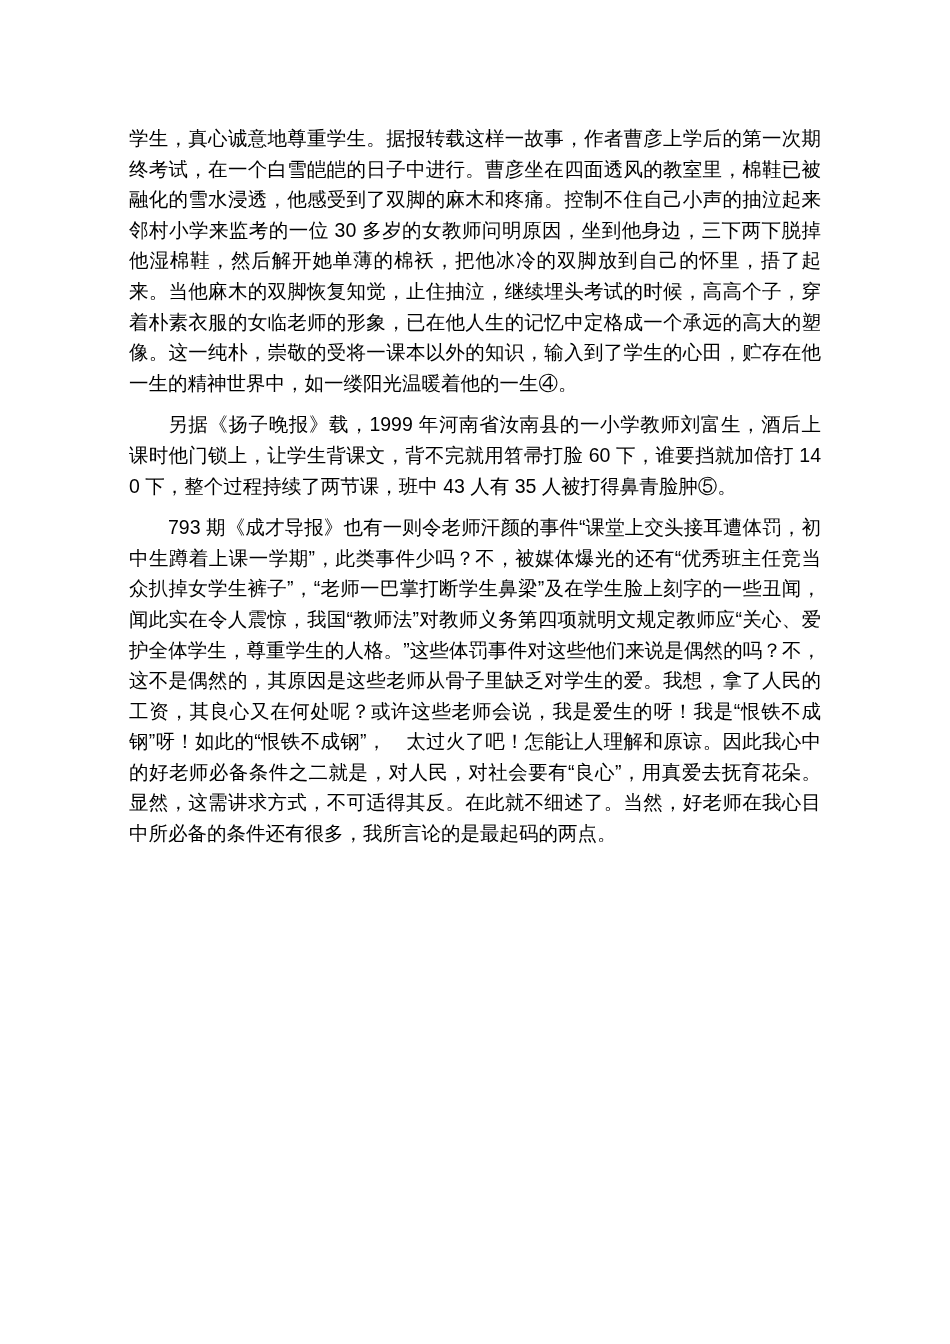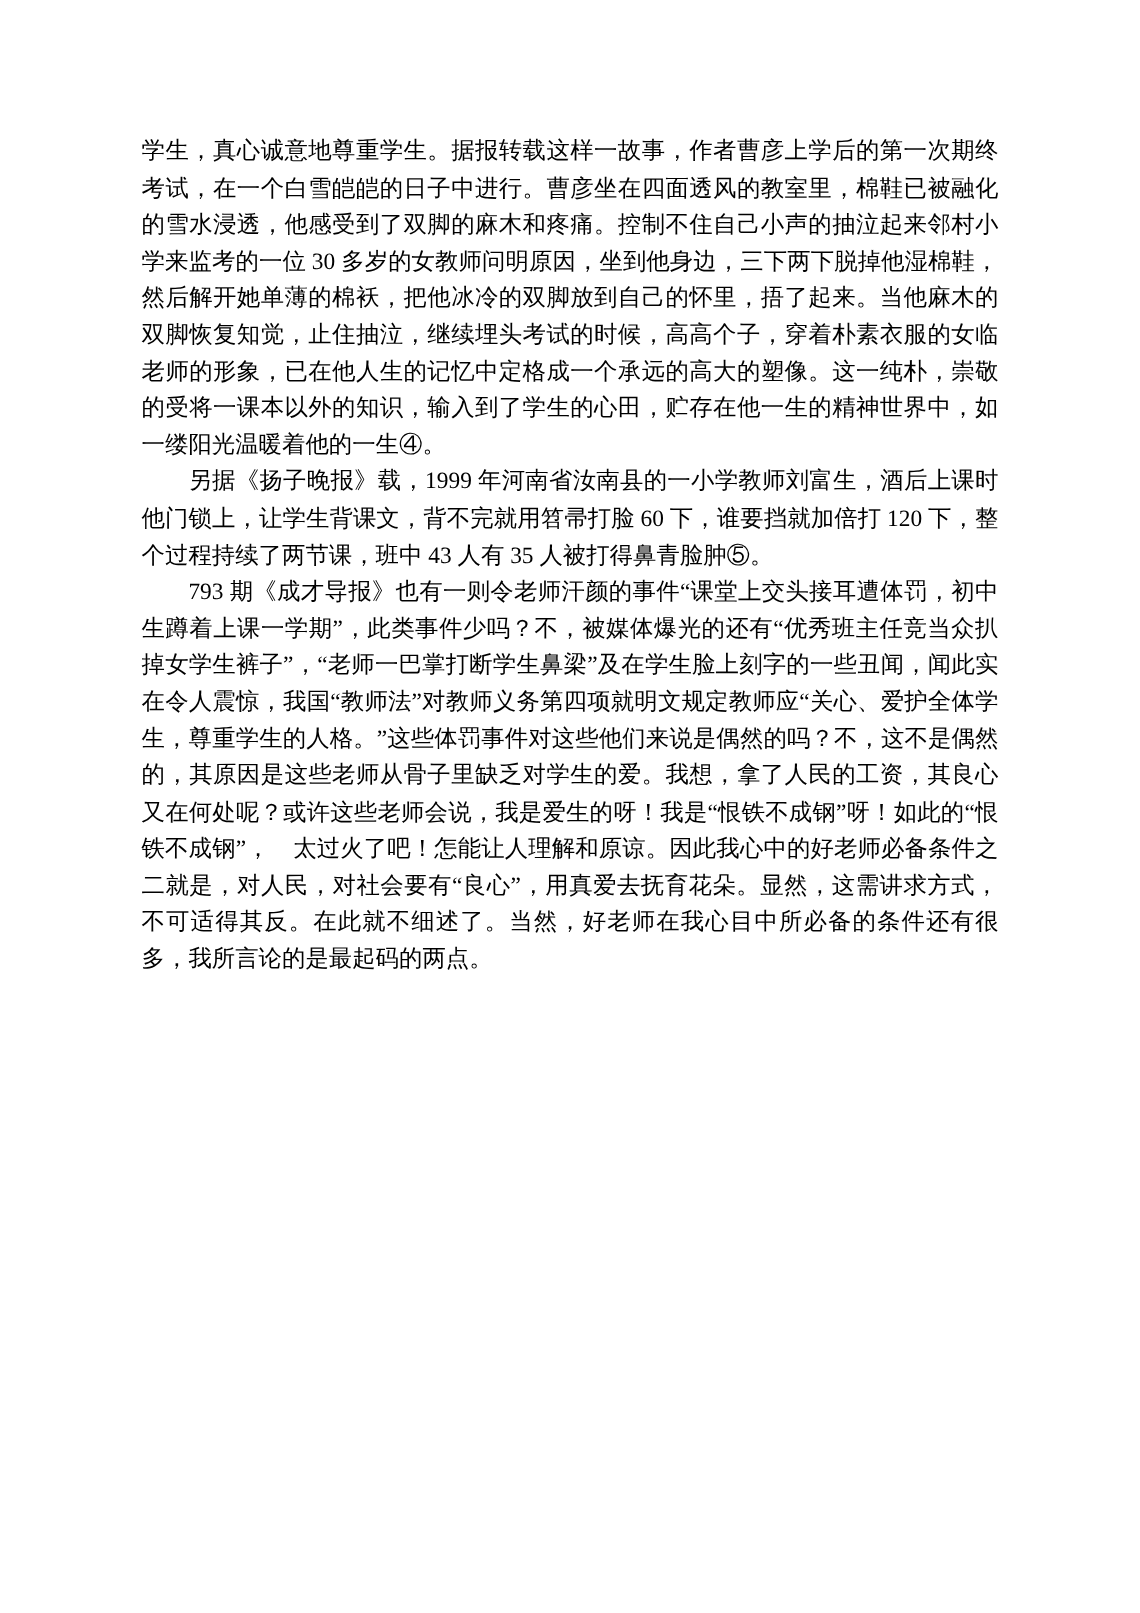--- a/index.html
+++ b/index.html
@@ -20,35 +20,35 @@
     background: #ffffff;
     box-sizing: border-box;
   }
   .content {
     position: absolute;
     left: 118px;
     top: 112px;
     width: 714px;
   }
   p.para {
-    margin: 0;
+    margin: 11px;
     font-size: 19.5px;
     line-height: 30.6px;
     text-align: justify;
     text-justify: inter-ideograph;
     letter-spacing: 0px;
     word-break: break-all;
-    font-family: Liberation Serif, serif;
+    font-family: Liberation Sans, sans-serif;
   }
   p.indent {
     text-indent: 2em;
   }
 </style>
 </head>
 <body>
 
 <div class="page">
   <div class="content">
     <p class="para">学生，真心诚意地尊重学生。据报转载这样一故事，作者曹彦上学后的第一次期终考试，在一个白雪皑皑的日子中进行。曹彦坐在四面透风的教室里，棉鞋已被融化的雪水浸透，他感受到了双脚的麻木和疼痛。控制不住自己小声的抽泣起来邻村小学来监考的一位 30 多岁的女教师问明原因，坐到他身边，三下两下脱掉他湿棉鞋，然后解开她单薄的棉袄，把他冰冷的双脚放到自己的怀里，捂了起来。当他麻木的双脚恢复知觉，止住抽泣，继续埋头考试的时候，高高个子，穿着朴素衣服的女临老师的形象，已在他人生的记忆中定格成一个承远的高大的塑像。这一纯朴，崇敬的受将一课本以外的知识，输入到了学生的心田，贮存在他一生的精神世界中，如一缕阳光温暖着他的一生④。</p>
-    <p class="para indent">另据《扬子晚报》载，1999 年河南省汝南县的一小学教师刘富生，酒后上课时他门锁上，让学生背课文，背不完就用笤帚打脸 60 下，谁要挡就加倍打 120 下，整个过程持续了两节课，班中 43 人有 35 人被打得鼻青脸肿⑤。</p>
+    <p class="para indent">另据《扬子晚报》载，1999 年河南省汝南县的一小学教师刘富生，酒后上课时他门锁上，让学生背课文，背不完就用笤帚打脸 60 下，谁要挡就加倍打 140 下，整个过程持续了两节课，班中 43 人有 35 人被打得鼻青脸肿⑤。</p>
     <p class="para indent">793 期《成才导报》也有一则令老师汗颜的事件“课堂上交头接耳遭体罚，初中生蹲着上课一学期”，此类事件少吗？不，被媒体爆光的还有“优秀班主任竞当众扒掉女学生裤子”，“老师一巴掌打断学生鼻梁”及在学生脸上刻字的一些丑闻，闻此实在令人震惊，我国“教师法”对教师义务第四项就明文规定教师应“关心、爱护全体学生，尊重学生的人格。”这些体罚事件对这些他们来说是偶然的吗？不，这不是偶然的，其原因是这些老师从骨子里缺乏对学生的爱。我想，拿了人民的工资，其良心又在何处呢？或许这些老师会说，我是爱生的呀！我是“恨铁不成钢”呀！如此的“恨铁不成钢”，　太过火了吧！怎能让人理解和原谅。因此我心中的好老师必备条件之二就是，对人民，对社会要有“良心”，用真爱去抚育花朵。显然，这需讲求方式，不可适得其反。在此就不细述了。当然，好老师在我心目中所必备的条件还有很多，我所言论的是最起码的两点。</p>
   </div>
 </div>
 
 </body></html>

